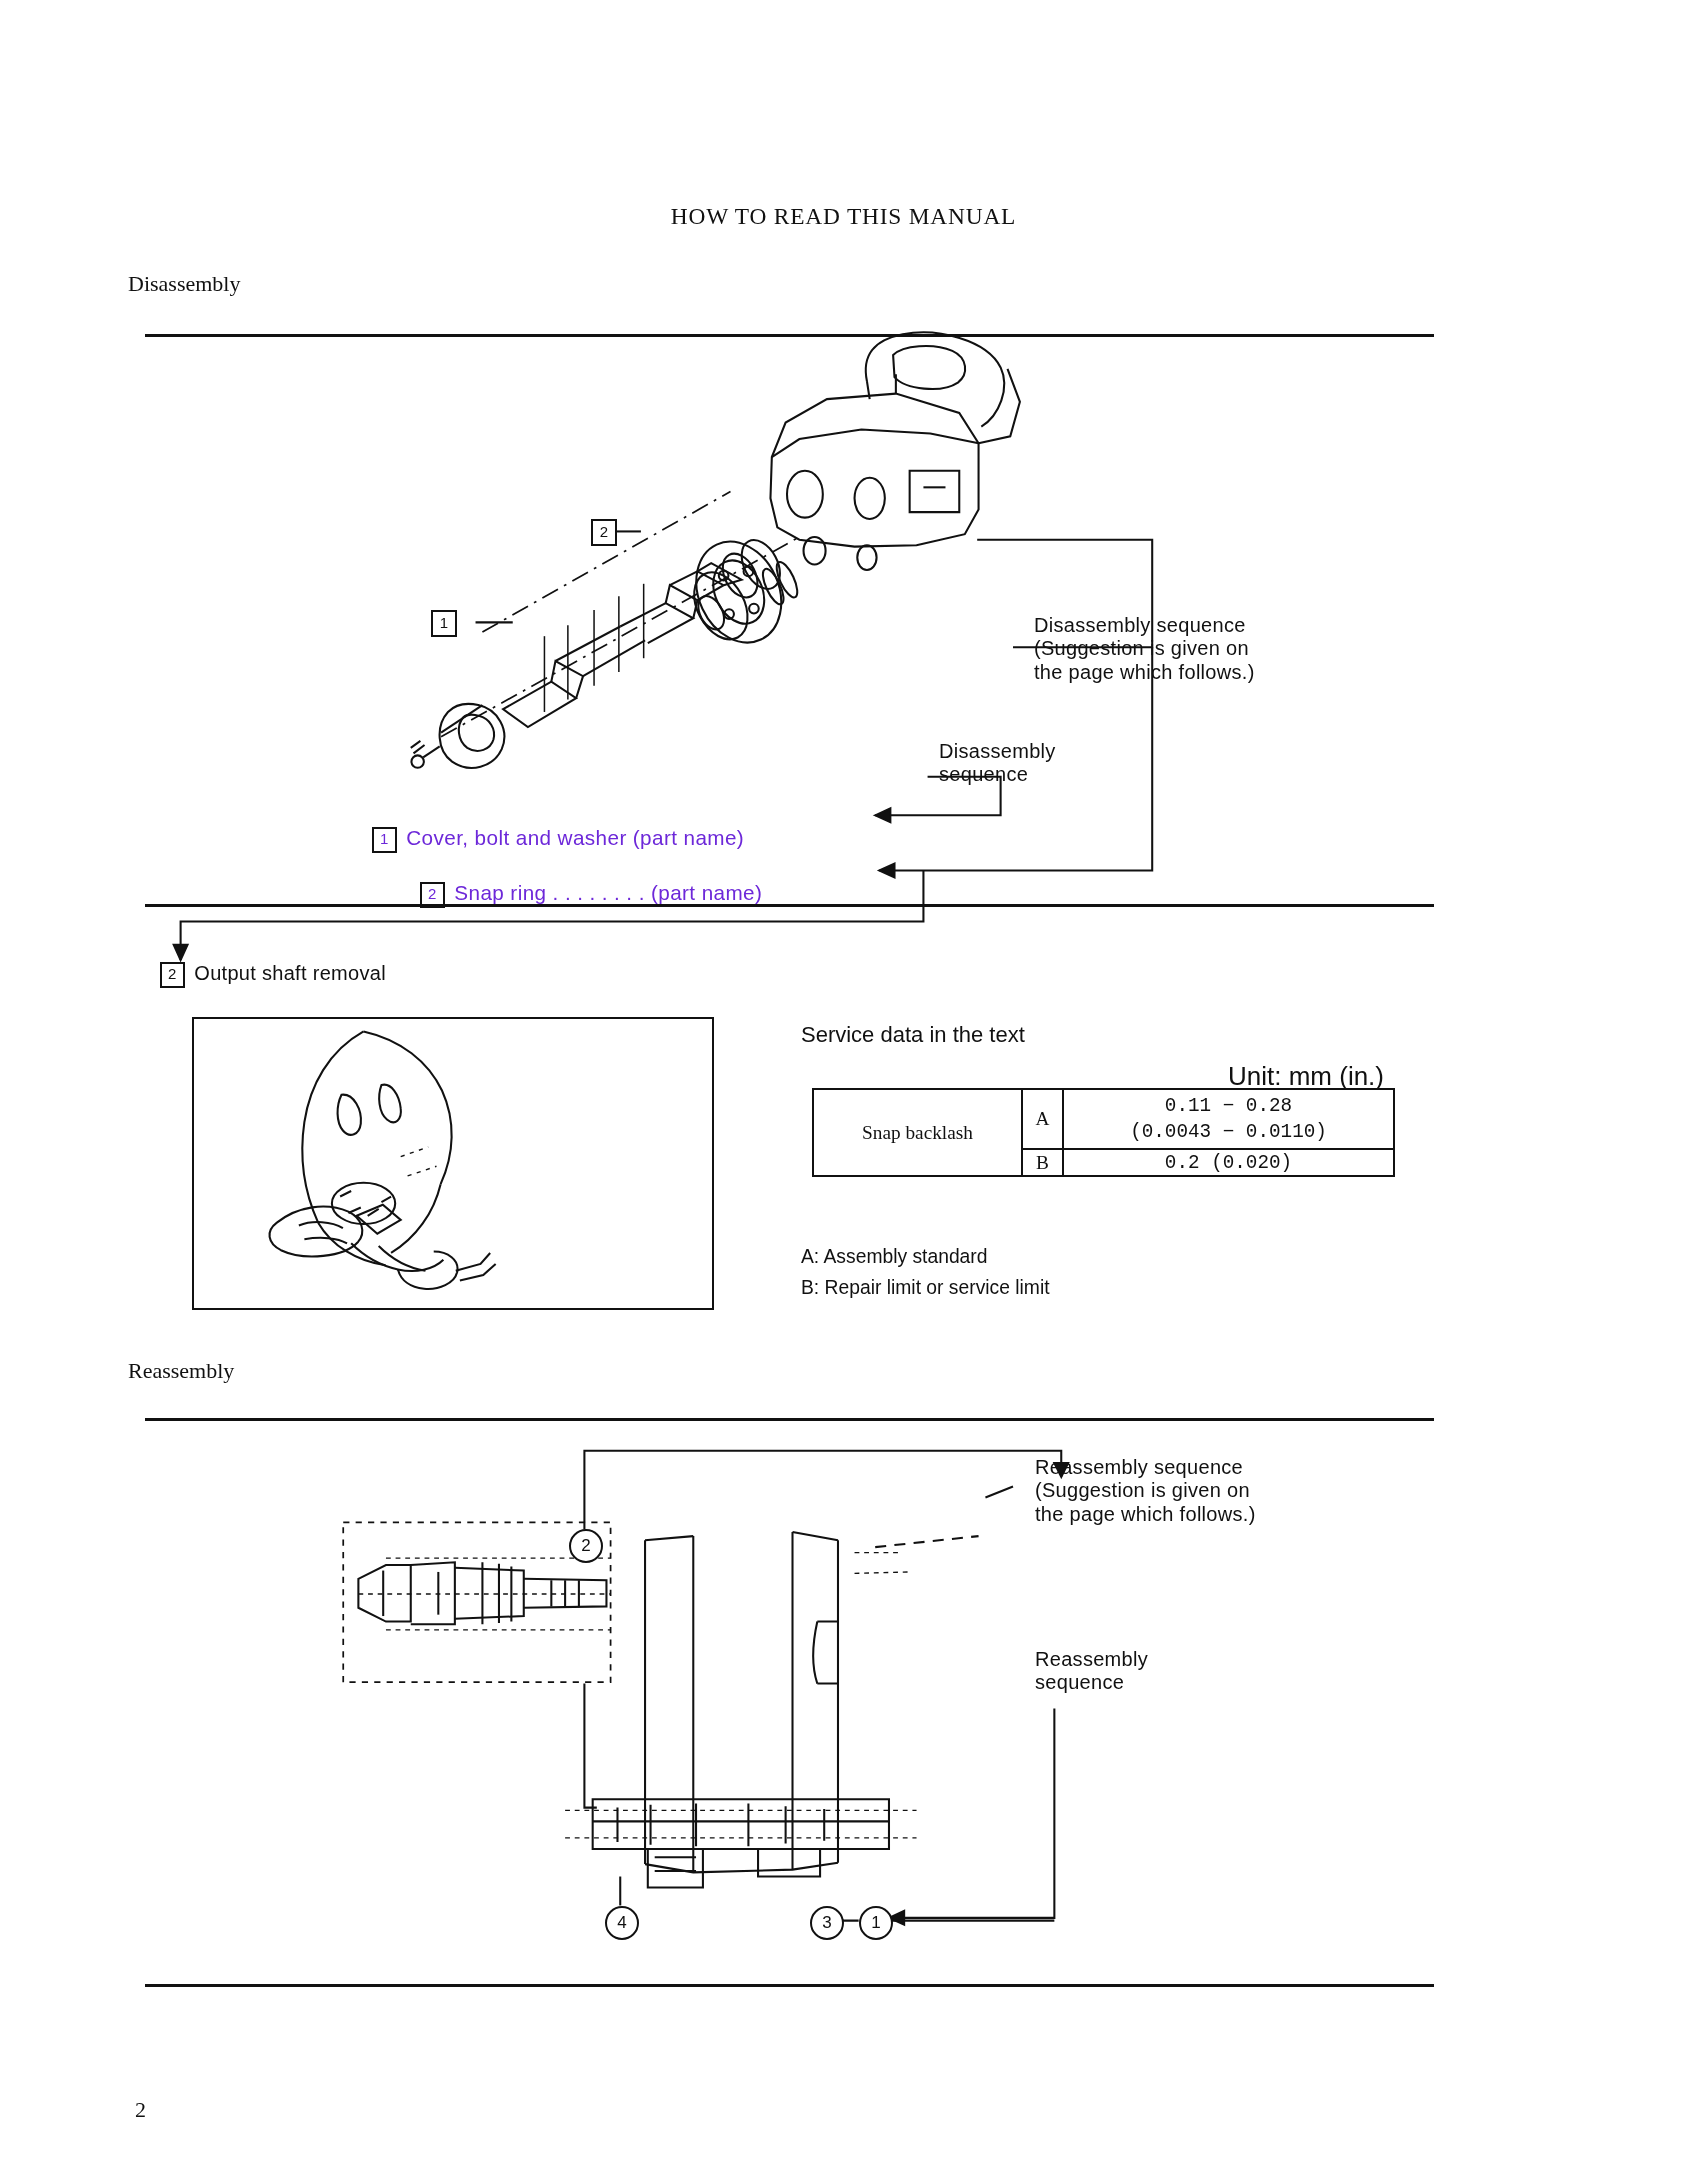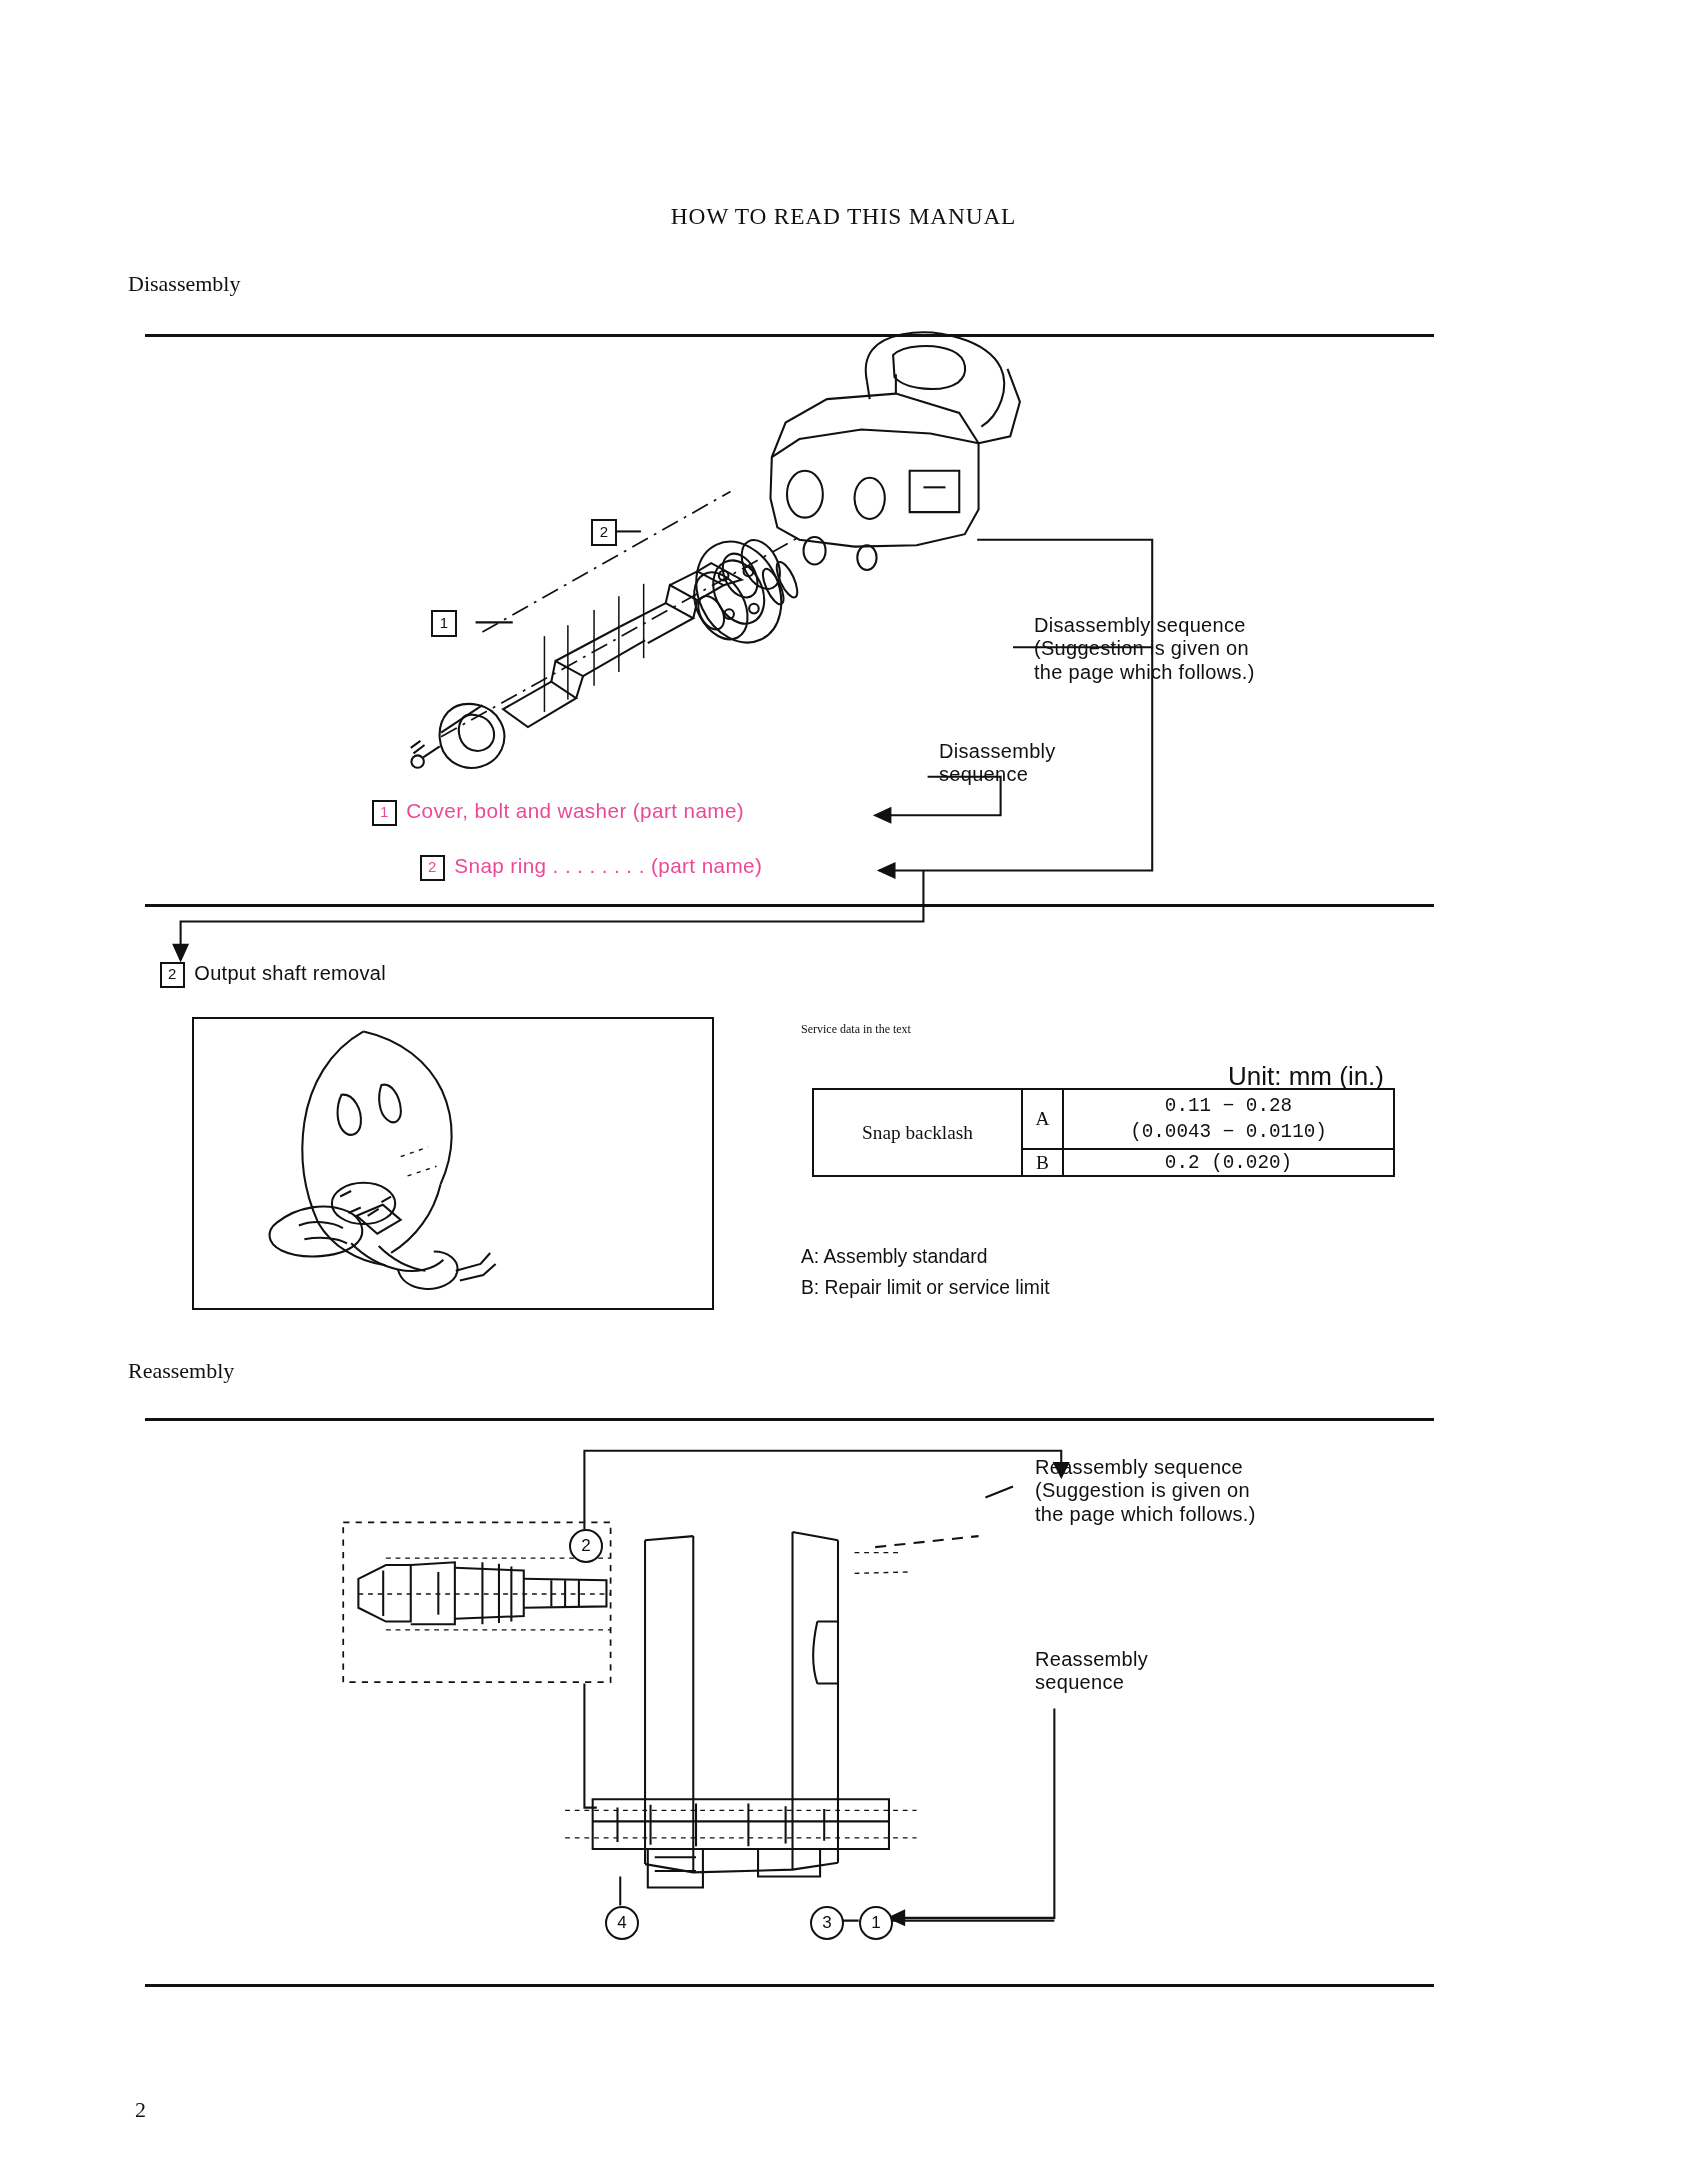--- a/index.html
+++ b/index.html
@@ -69,22 +69,23 @@
   .note-d-seq      { left: 939px; top: 724px; }
   .note-r-seq-sugg { left: 1035px; top: 1440px; }
   .note-r-seq      { left: 1035px; top: 1632px; }
 
   
   .partline {
     position: absolute;
     font-family: "Liberation Sans", sans-serif;
     font-size: 20.7px;
     letter-spacing: 0.4px;
-    color: #ec4899;
+    color: #6d28d9;
     white-space: nowrap;
+    margin-top: 27px;
   }
   .partline-1 { left: 372px; top: 783px; }
   .partline-2 { left: 372px; top: 838px; padding-left: 48px; }
 
   .numbox {
     display: inline-block;
     border: 2.1px solid #111;
     width: 20.7px;
     height: 22px;
     line-height: 20.7px;
@@ -128,22 +129,22 @@
     width: 518px; height: 289px;
     border: 2.8px solid #111;
     background: #fff;
     overflow: hidden;
   }
 
   
   .svc-title {
     position: absolute;
     left: 801px; top: 1006px;
-    font-size: 12px;
-    font-family: Liberation Serif, serif;
+    font-size: 22px;
+    font-family: Liberation Sans, sans-serif;
   }
   .svc-unit {
     position: absolute;
     left: 1228px; top: 1045px;
     font-size: 26px;
     font-family: Liberation Sans, sans-serif;
   }
   table.svc {
     position: absolute;
     left: 812px; top: 1072px;

